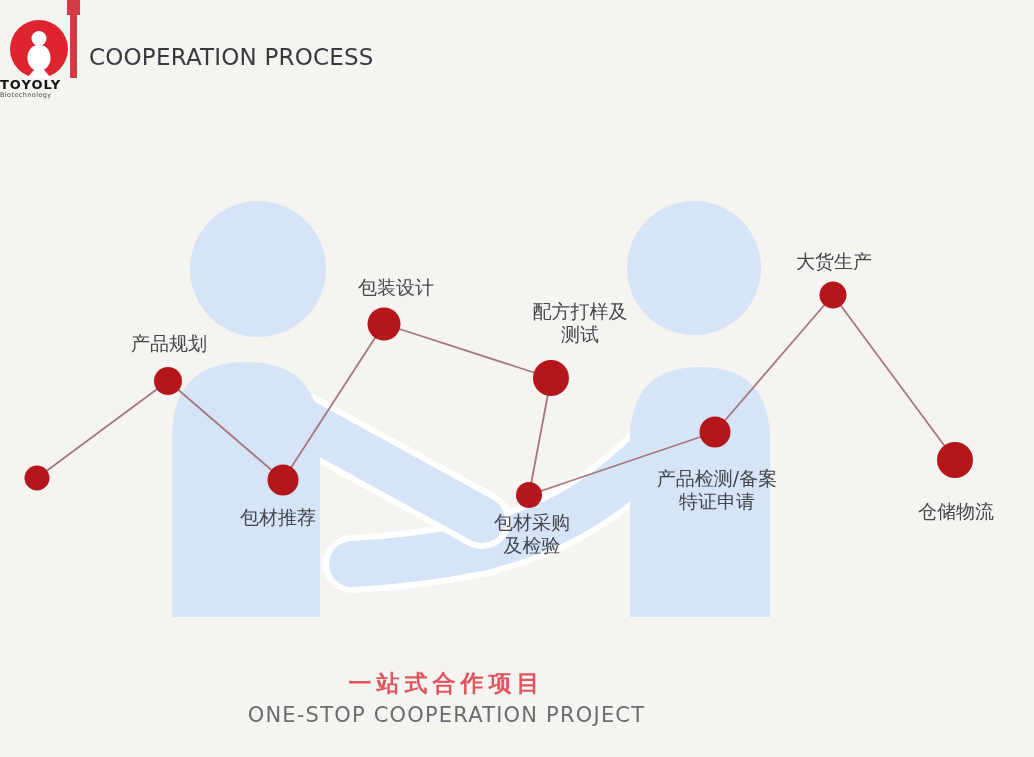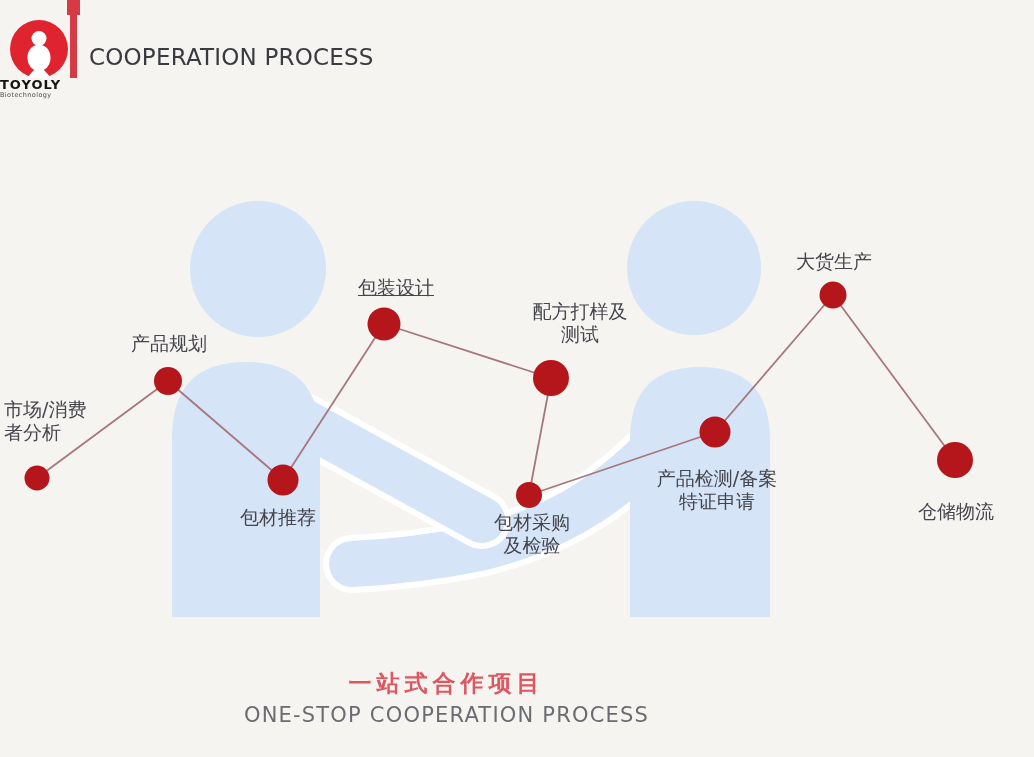--- a/index.html
+++ b/index.html
@@ -91,31 +91,27 @@
         <circle cx="384" cy="324" r="16.5"></circle>
         <circle cx="551" cy="378" r="18"></circle>
         <circle cx="529" cy="495" r="13"></circle>
         <circle cx="715" cy="432" r="15.5"></circle>
         <circle cx="833" cy="295" r="13.5"></circle>
         <circle cx="955" cy="460" r="18"></circle>
       </g>
   </svg>
 
   <div id="flow-labels">
-      <div class="node-label left" style="left: 4px; top: 398px;">
-        <div>市场/消费</div>
-        <div>者分析</div>
-      </div>
       <div class="node-label" style="left: 169px; top: 332px;">
         <div>产品规划</div>
       </div>
       <div class="node-label" style="left: 278px; top: 506px;">
         <div>包材推荐</div>
       </div>
-      <div class="node-label" style="left: 396px; top: 276px; text-decoration: underline;">
+      <div class="node-label" style="left: 396px; top: 276px;">
         <div>包装设计</div>
       </div>
       <div class="node-label" style="left: 580px; top: 300px;">
         <div>配方打样及</div>
         <div>测试</div>
       </div>
       <div class="node-label" style="left: 532px; top: 511px;">
         <div>包材采购</div>
         <div>及检验</div>
       </div>
@@ -126,16 +122,16 @@
       <div class="node-label" style="left: 834px; top: 250px;">
         <div>大货生产</div>
       </div>
       <div class="node-label" style="left: 956px; top: 500px;">
         <div>仓储物流</div>
       </div>
     </div>
 
   <div class="footer">
     <div class="f-zh">一站式合作项目</div>
-    <div class="f-en">ONE-STOP COOPERATION PROCESS</div>
+    <div class="f-en">ONE-STOP COOPERATION PROJECT</div>
   </div>
 
 </div>
 
 </body></html>

